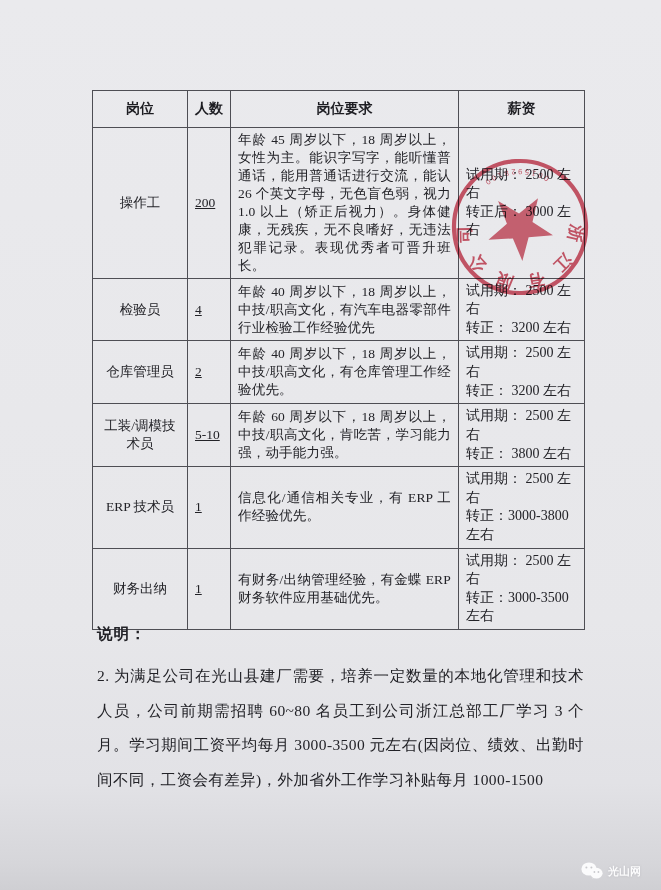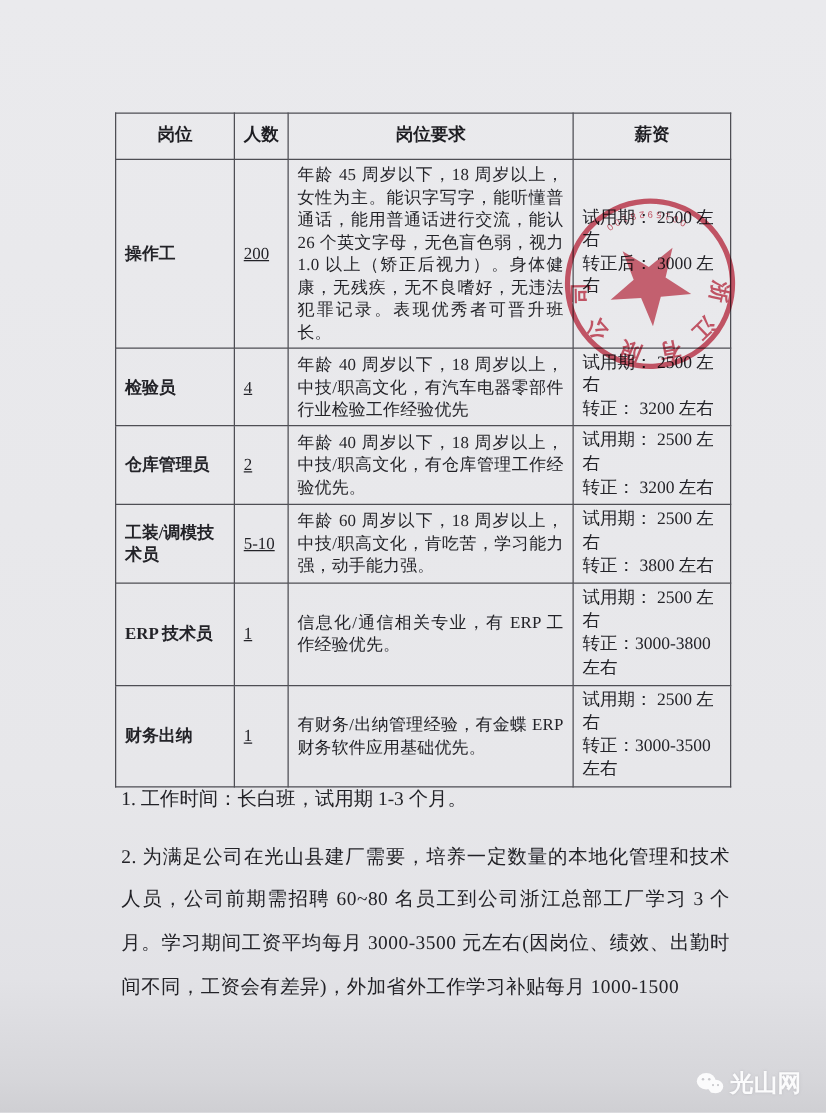--- a/index.html
+++ b/index.html
@@ -25,39 +25,39 @@
   table.jobs th, table.jobs td{
     border:1px solid #4e4e54;
     padding:3px 7px;
     vertical-align:middle;
     line-height:1.33;
   }
   table.jobs th{
     height:30px;font-weight:bold;text-align:center;font-size:14px;
     color:#1d1d22;
   }
-  td.c-pos{text-align:left;font-weight:bold;}
+  td.c-pos{text-align:center;}
   td.c-cnt{text-align:left;text-decoration:underline;}
   td.c-req{text-align:justify;letter-spacing:.2px;}
   td.c-sal{white-space:pre-line;font-size:14px;line-height:1.5;padding:3px 5px;}
   .notes{
     position:absolute;left:97px;top:624px;width:487px;
     font-size:15.5px;color:#222227;
   }
   .notes .n-label{font-weight:bold;letter-spacing:1px;margin-bottom:14px;}
   .notes .n-item1{margin-bottom:12px;line-height:2.1;}
   .notes .n-item2{line-height:2.24;text-align:justify;letter-spacing:.4px;}
   .stamp{
     position:absolute;left:440px;top:147px;width:160px;height:160px;
     opacity:.82;mix-blend-mode:multiply;pointer-events:none;
   }
   .watermark{
     position:absolute;right:20px;bottom:10px;
     display:flex;align-items:center;gap:5px;
-    color:#fbfbfc;font-size:19px;font-weight:bold;
+    color:#fbfbfc;font-size:11px;font-weight:bold;
     font-family:Liberation Mono, monospace;
     text-shadow:0 0 2px rgba(160,160,168,.55);
   }
   .watermark svg{display:block;}
 </style>
 </head>
 <body>
 
 <div class="page">
 
@@ -141,21 +141,21 @@
         <textPath href="#arcTop" startOffset="0">浙江有限公司</textPath>
       </text>
       <text font-size="7.5" letter-spacing="3" font-family="Liberation Sans, sans-serif">
         <textPath href="#arcBottom" startOffset="56">0015928100</textPath>
       </text>
       <polygon opacity=".92" points="80,46 87.9,69.1 112.3,69.5 92.8,84.2 100,107.5 80,93.5 60,107.5 67.2,84.2 47.7,69.5 72.1,69.1"></polygon>
     </g>
   </svg>
 
   <div class="notes">
-    <div class="n-item1">1. 工作时间：长白班，试用期 1-3 个月。</div>
+    <div class="n-label">说明：</div>
     <div class="n-item2">2.  为满足公司在光山县建厂需要，培养一定数量的本地化管理和技术人员，公司前期需招聘 60~80 名员工到公司浙江总部工厂学习 3 个月。学习期间工资平均每月 3000-3500 元左右(因岗位、绩效、出勤时间不同，工资会有差异)，外加省外工作学习补贴每月 1000-1500</div>
   </div>
 
   <div class="watermark">
     <svg width="22" height="18" viewBox="0 0 22 18">
       <ellipse cx="8" cy="7" rx="7.6" ry="6.6" fill="#fbfbfc"></ellipse>
       <circle cx="5.4" cy="5.4" r="1" fill="#c9c9cd"></circle>
       <circle cx="10.4" cy="5.4" r="1" fill="#c9c9cd"></circle>
       <ellipse cx="15.4" cy="11.2" rx="6.2" ry="5.4" fill="#fbfbfc"></ellipse>
       <circle cx="13.4" cy="10" r=".9" fill="#c9c9cd"></circle>

